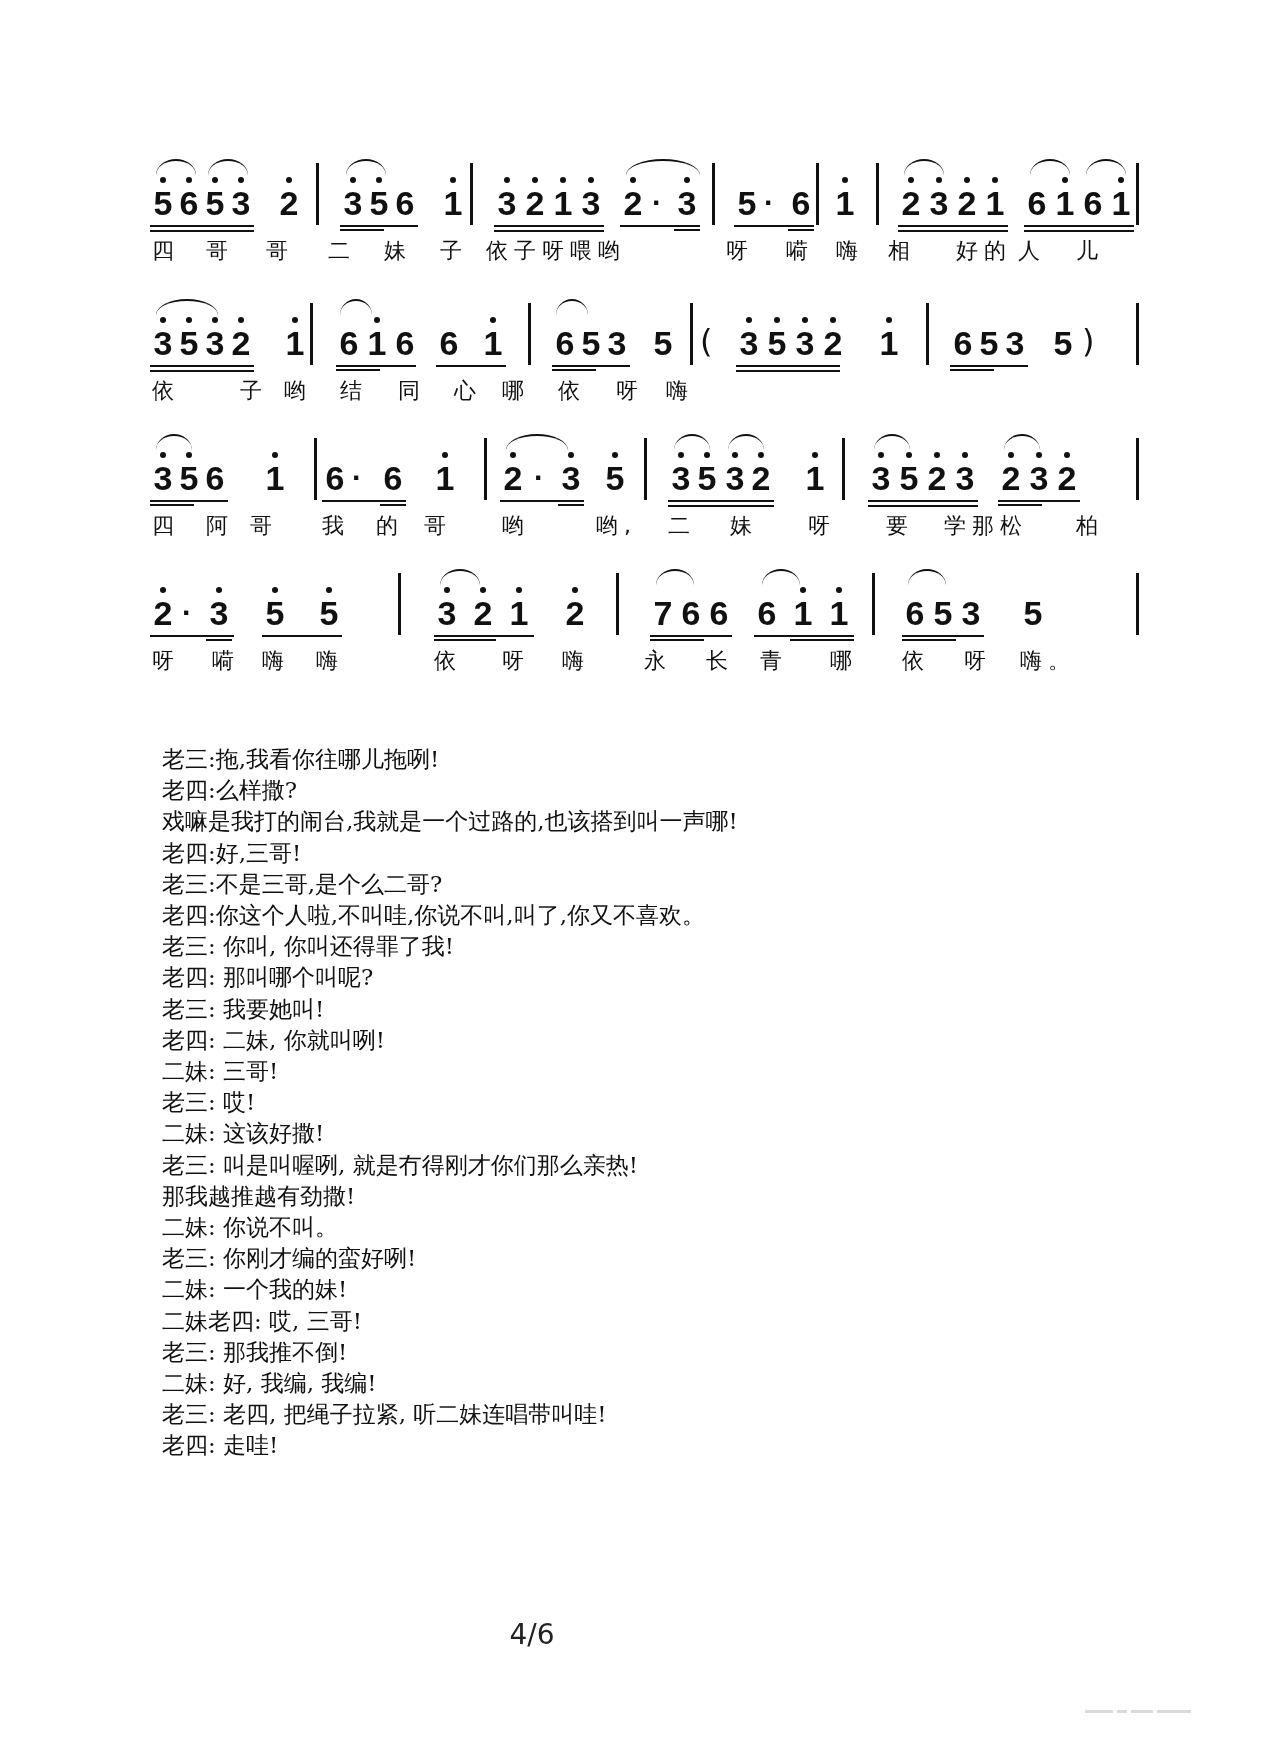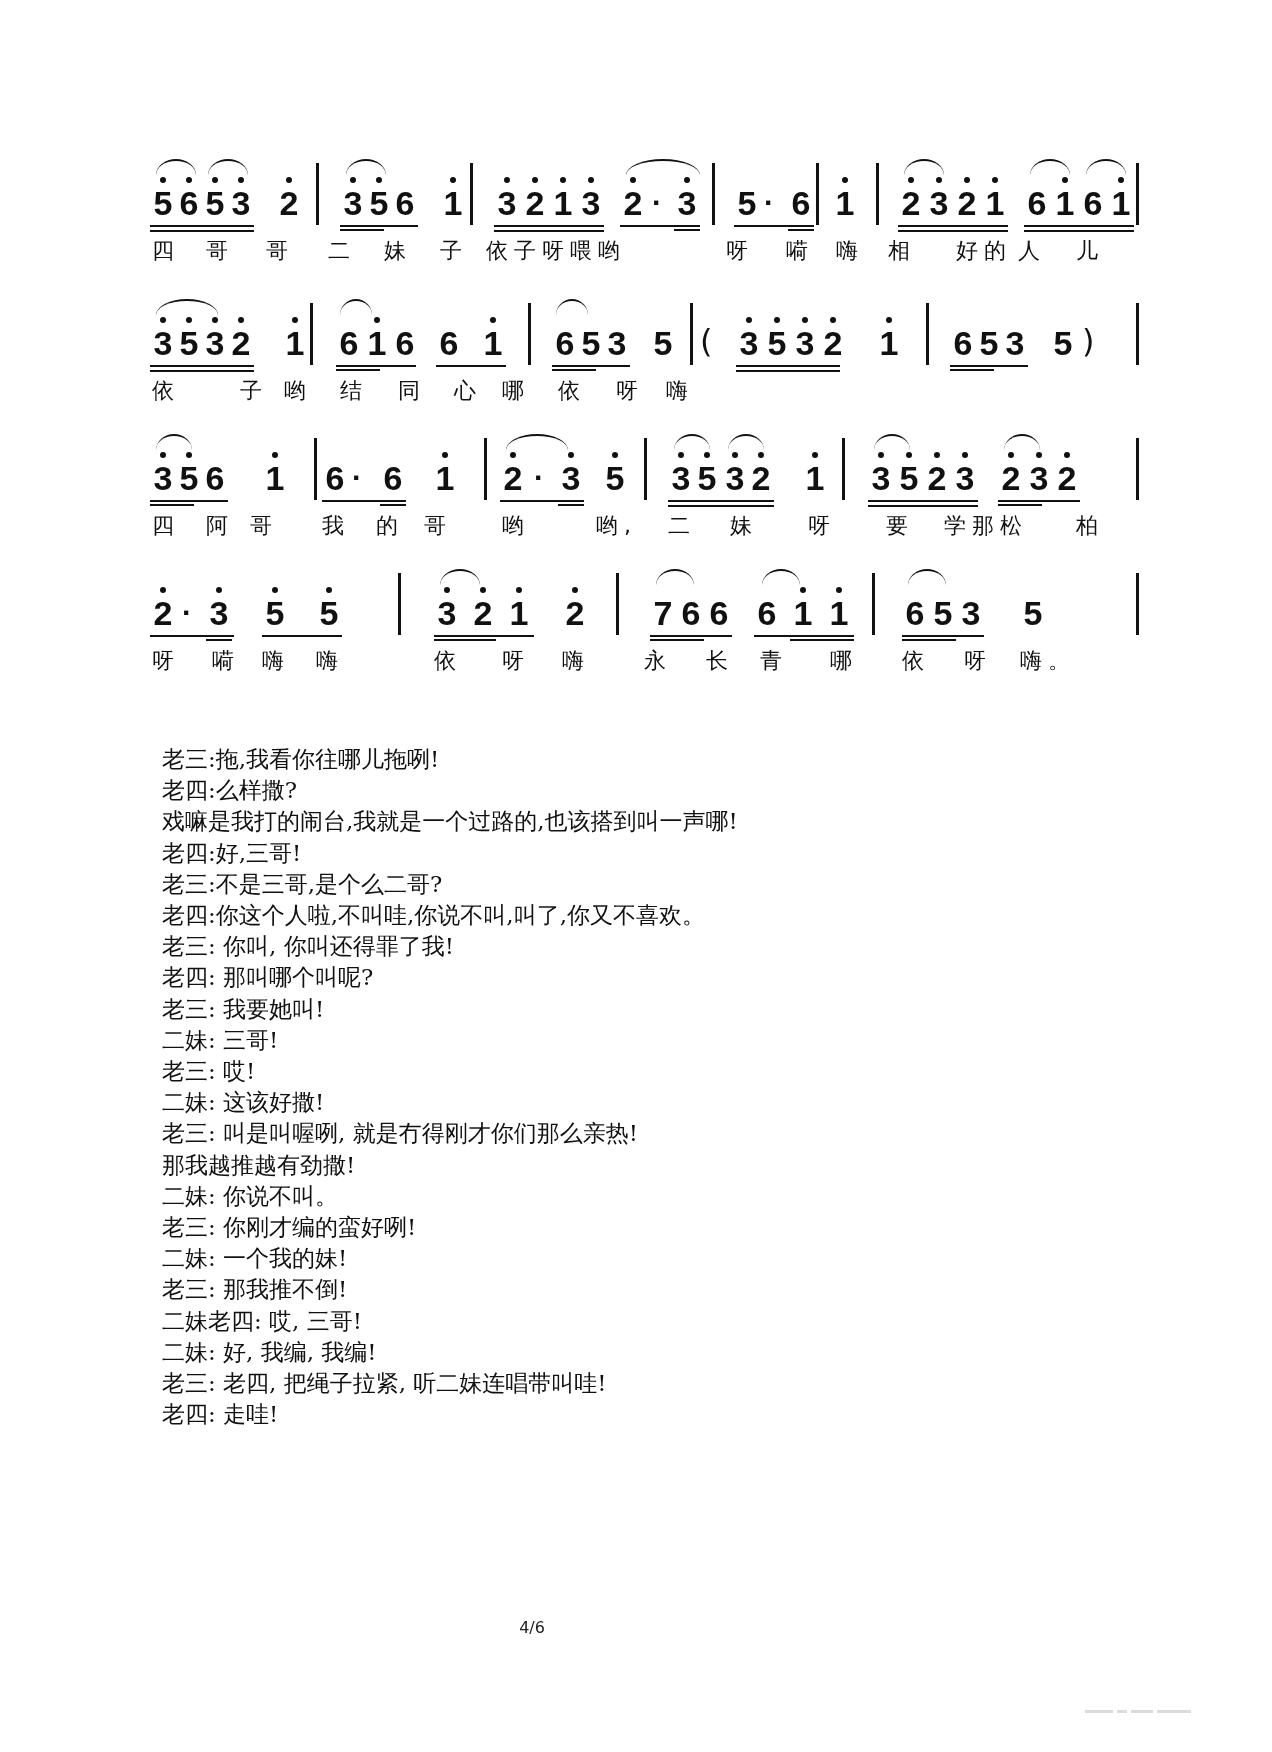--- a/index.html
+++ b/index.html
@@ -12,21 +12,21 @@
   .note .dot-hi { position: absolute; left: 50%; top: -6px; width: 6px; height: 6px; margin-left: -3px; border-radius: 50%; background: #111; }
   .aug { position: absolute; top: 38px; font-family: "Liberation Sans", sans-serif; font-weight: bold; font-size: 30px; line-height: 40px; width: 14px; text-align: center; }
   .paren { position: absolute; top: 36px; font-family: "DejaVu Sans", sans-serif; font-size: 32px; line-height: 40px; }
   .barline { position: absolute; top: 18px; width: 3px; height: 62px; background: #111; }
   .uline { position: absolute; height: 2px; background: #111; }
   .slur { position: absolute; height: 14px; border-top: 2.5px solid #111; border-radius: 50% 50% 0 0 / 100% 100% 0 0; }
   .lyrics-row { position: absolute; left: 0; top: 92px; height: 30px; width: 980px; }
   .lyric { position: absolute; font-family: "DejaVu Sans", sans-serif; font-size: 22px; line-height: 28px; color: #111; }
   .dialogue { position: absolute; left: 162px; top: 744px; width: 980px; }
   .dl { font-family: "DejaVu Serif", serif; font-size: 23px; line-height: 31.2px; color: #111; white-space: pre-wrap; }
-  .page-number { position: absolute; left: 0; width: 1064px; top: 1618px; text-align: center; font-family: "DejaVu Sans", sans-serif; font-size: 16px; color: #222; }
+  .page-number { position: absolute; left: 0; width: 1064px; top: 1618px; text-align: center; font-family: "DejaVu Sans", sans-serif; font-size: 28px; color: #222; }
   .watermark { position: absolute; left: 1085px; top: 1710px; width: 110px; height: 6px; opacity: 0.35; display: flex; gap: 4px; }
   .watermark span { display: block; height: 3px; background: #999; }
 </style>
 </head>
 <body>
 
 <div class="page">
   <div id="score">
       <div class="score-line" style="top: 145px;">
         <div class="notes-row">
@@ -292,30 +292,31 @@
   <div class="dialogue" id="dialogue">
       <div class="dl">老三:拖,我看你往哪儿拖咧!</div>
       <div class="dl">老四:么样撒?</div>
       <div class="dl">戏嘛是我打的闹台,我就是一个过路的,也该搭到叫一声哪!</div>
       <div class="dl">老四:好,三哥!</div>
       <div class="dl">老三:不是三哥,是个么二哥?</div>
       <div class="dl">老四:你这个人啦,不叫哇,你说不叫,叫了,你又不喜欢。</div>
       <div class="dl">老三: 你叫, 你叫还得罪了我!</div>
       <div class="dl">老四: 那叫哪个叫呢?</div>
       <div class="dl">老三: 我要她叫!</div>
+      <div class="dl">老四: 二妹, 你就叫咧!</div>
       <div class="dl">二妹: 三哥!</div>
       <div class="dl">老三: 哎!</div>
       <div class="dl">二妹: 这该好撒!</div>
       <div class="dl">老三: 叫是叫喔咧, 就是冇得刚才你们那么亲热!</div>
       <div class="dl">那我越推越有劲撒!</div>
       <div class="dl">二妹: 你说不叫。</div>
       <div class="dl">老三: 你刚才编的蛮好咧!</div>
       <div class="dl">二妹: 一个我的妹!</div>
+      <div class="dl">二妹老四: 哎, 三哥!</div>
       <div class="dl">老三: 那我推不倒!</div>
-      <div class="dl">二妹老四: 哎, 三哥!</div>
       <div class="dl">二妹: 好, 我编, 我编!</div>
       <div class="dl">老三: 老四, 把绳子拉紧, 听二妹连唱带叫哇!</div>
       <div class="dl">老四: 走哇!</div>
     </div>
   <div class="page-number">4/6</div>
   <div class="watermark">
     <span style="width:28px"></span>
       <span style="width:10px"></span>
       <span style="width:22px"></span>
       <span style="width:34px"></span>

